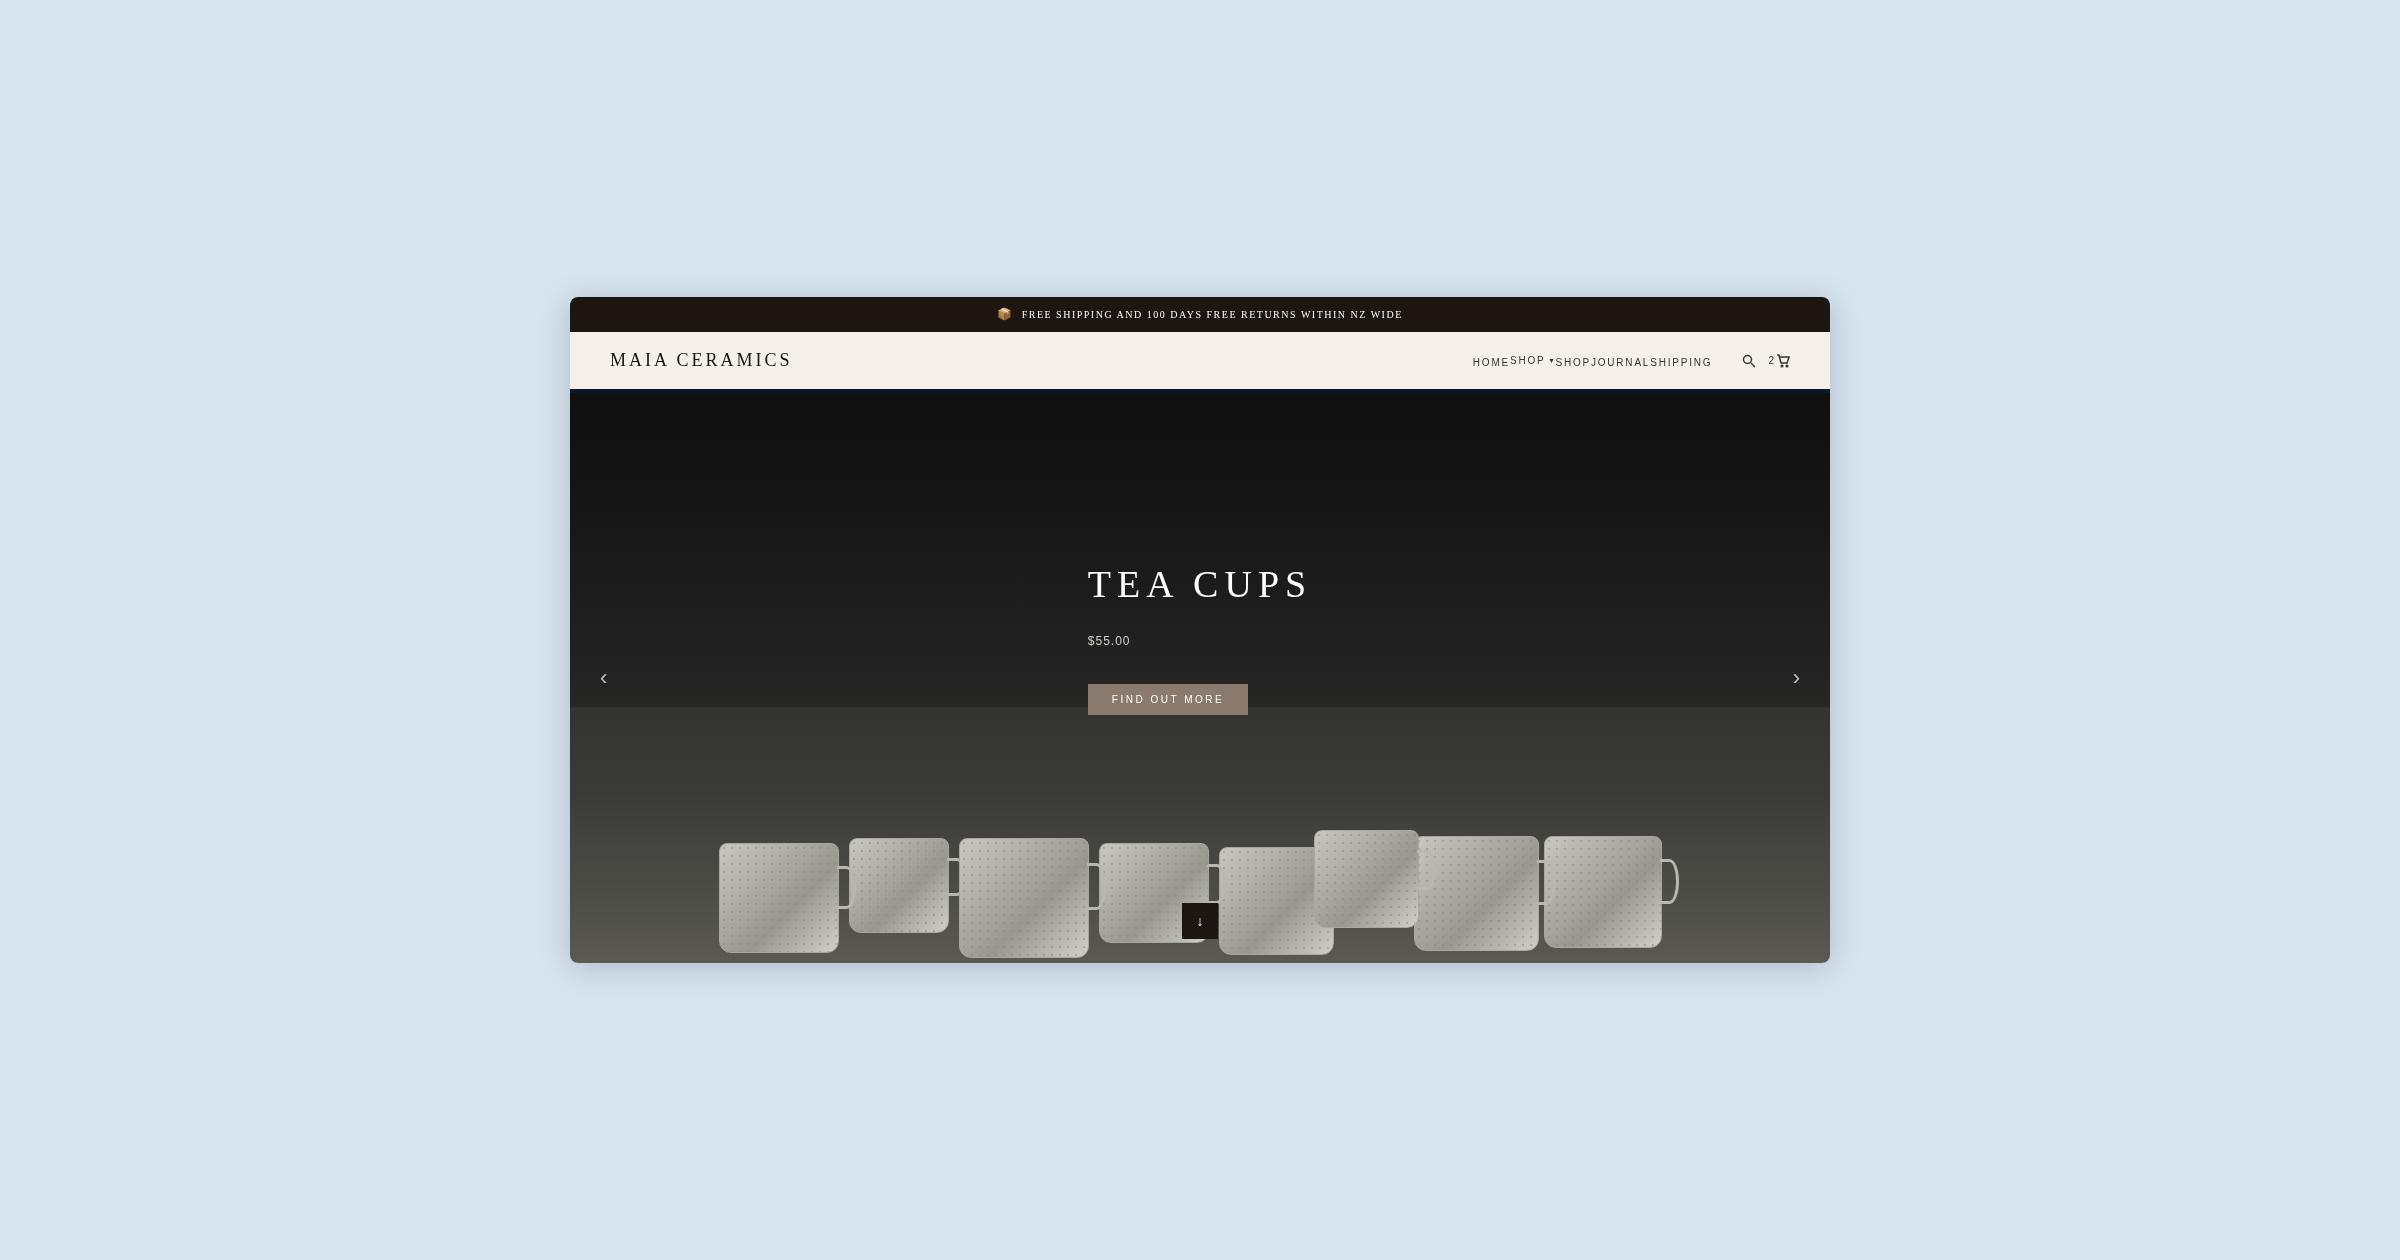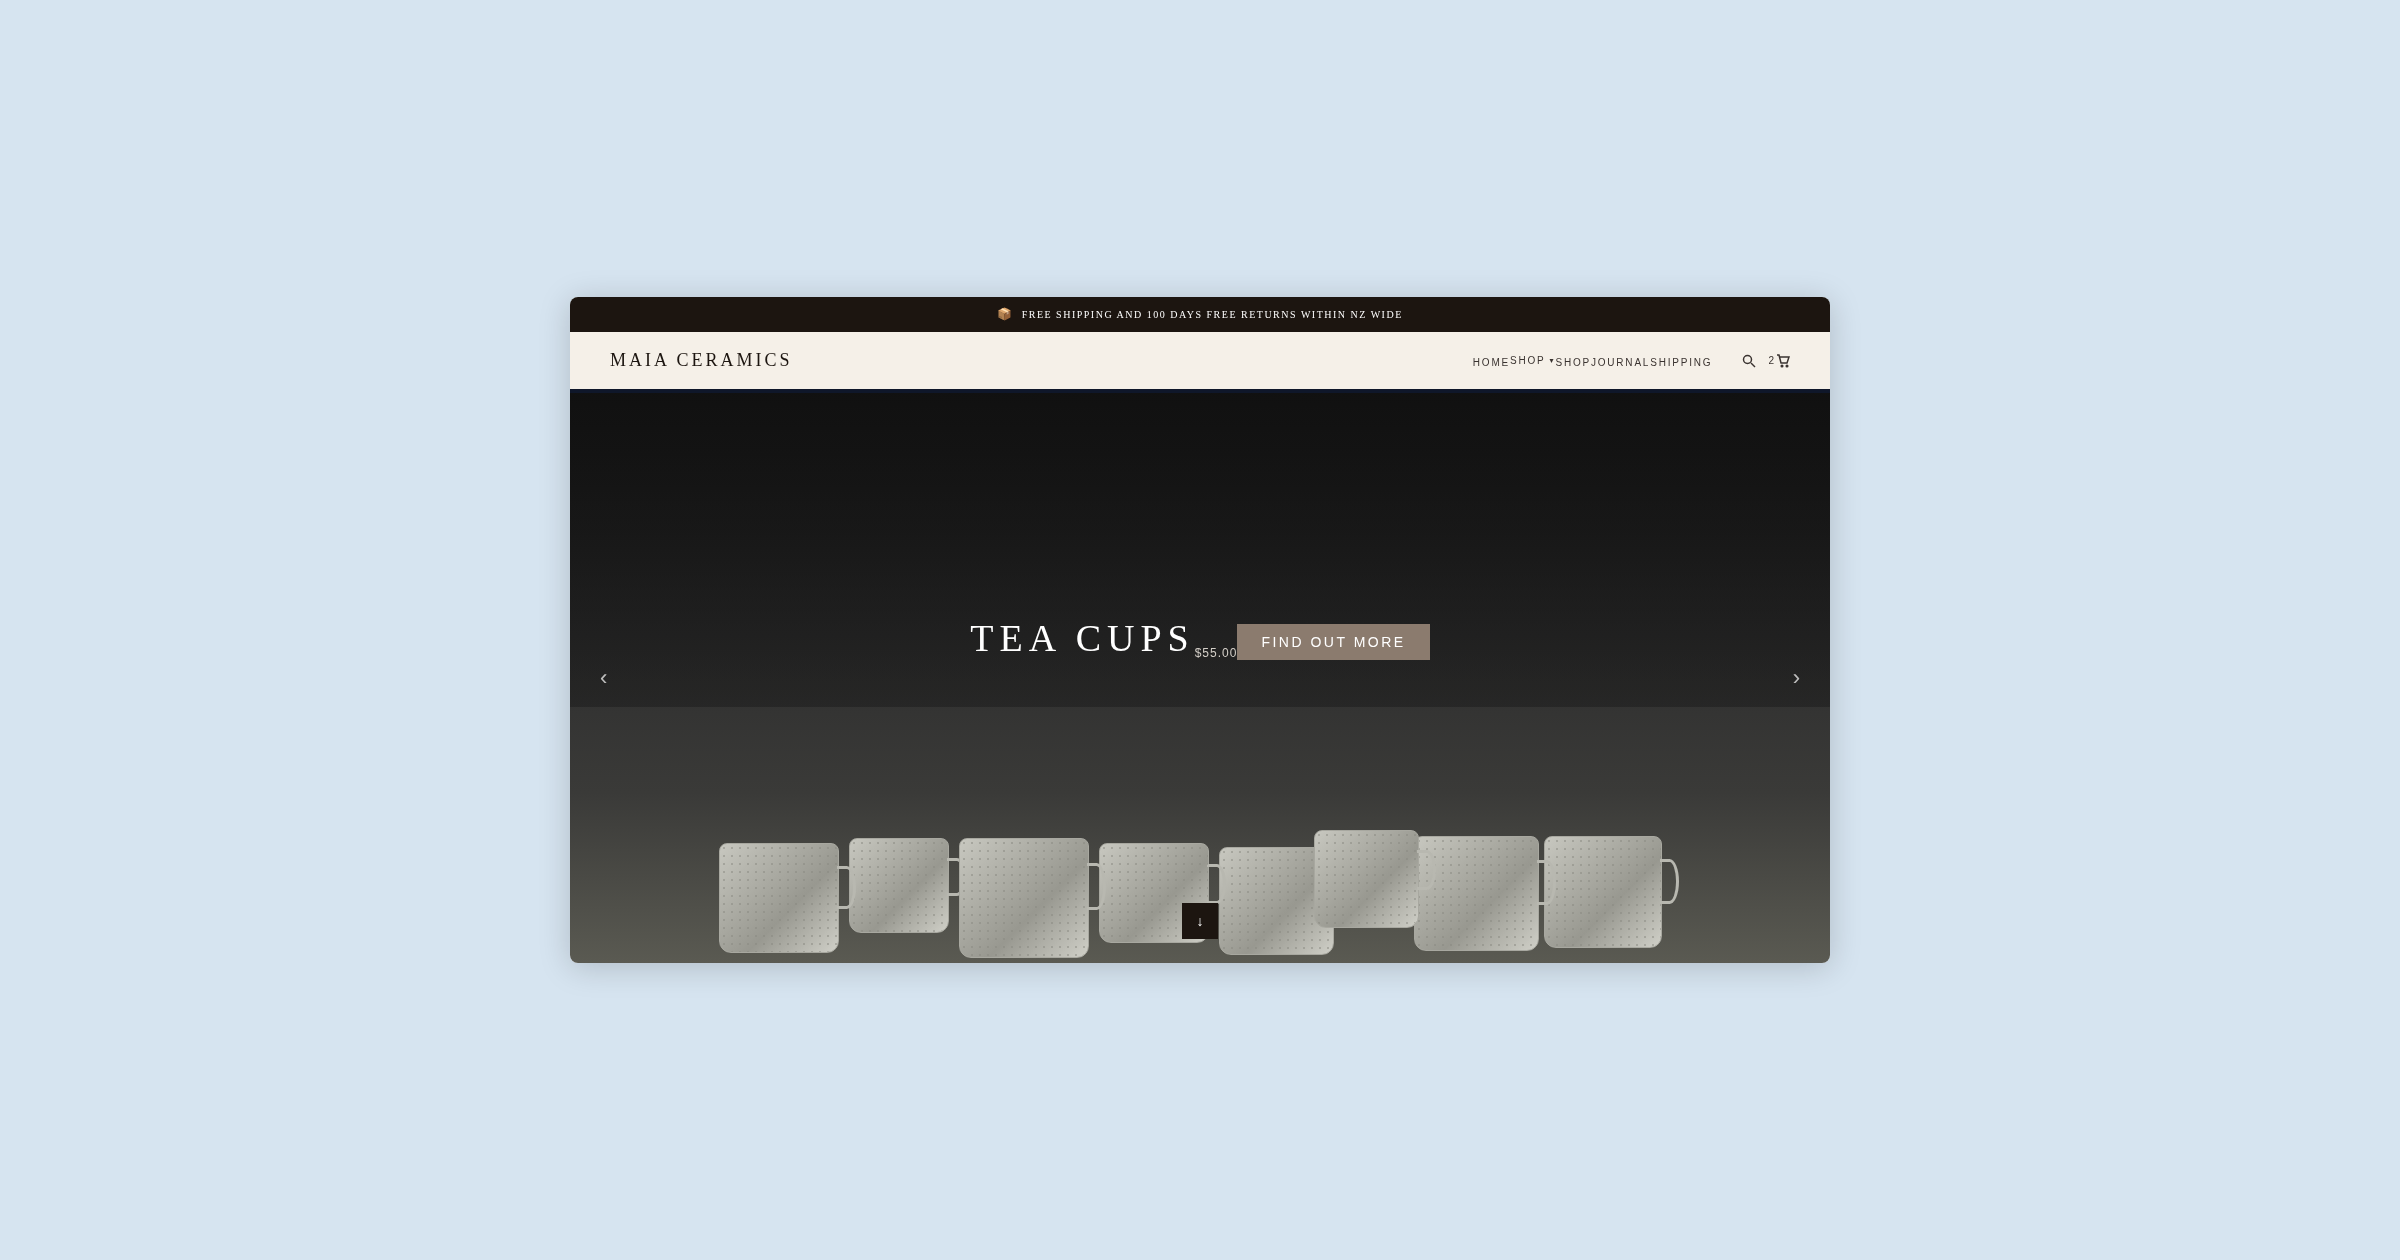--- a/index.html
+++ b/index.html
@@ -188,23 +188,23 @@
       background: linear-gradient(to bottom, rgba(15,15,15,0.85) 0%, rgba(20,20,20,0.4) 100%);
     }
 
     
     .hero-content {
       position: relative;
       z-index: 10;
       text-align: center;
       color: #fff;
       display: flex;
-      flex-direction: row;
-      align-items: flex-end;
-      gap: 0;
+      flex-direction: column;
+      align-items: flex-start;
+      gap: 28px;
       margin-top: -80px;
     }
 
     .hero-title {
       font-size: 38px;
       letter-spacing: 6px;
       font-weight: 400;
       color: #ffffff;
       font-family: 'Georgia', serif;
     }
@@ -214,21 +214,21 @@
       color: #d4cfc8;
       letter-spacing: 1px;
       font-family: 'Arial', sans-serif;
     }
 
     .hero-btn {
       background-color: #8b7b6e;
       color: #fff;
       border: none;
       padding: 10px 24px;
-      font-size: 14px;
+      font-size: 10px;
       letter-spacing: 2.5px;
       cursor: pointer;
       font-family: 'Arial', sans-serif;
       font-weight: 400;
       margin-top: 8px;
     }
 
     
     .carousel-arrow {
       position: absolute;

